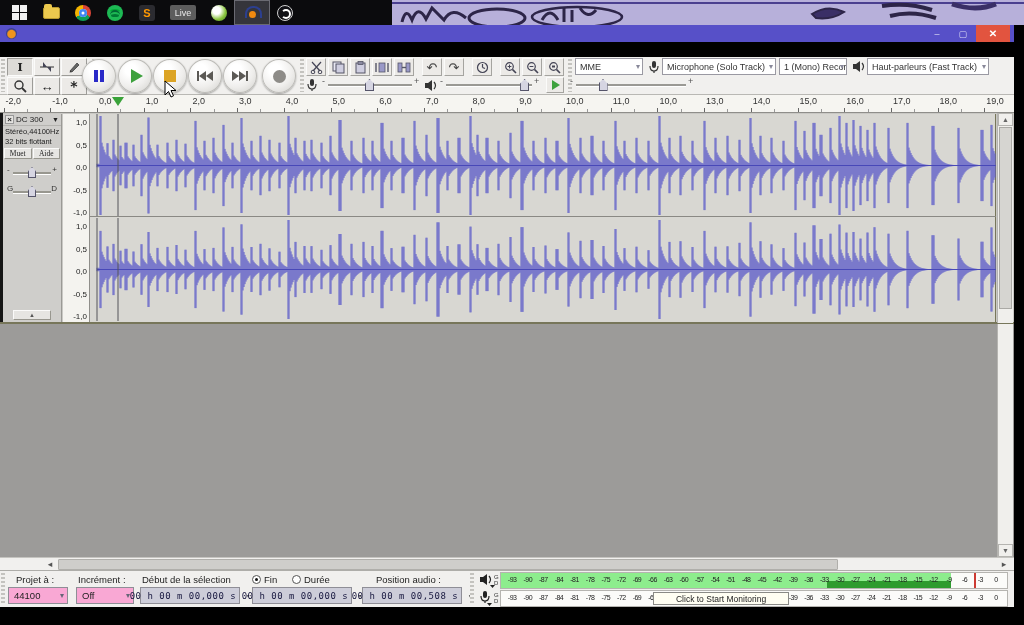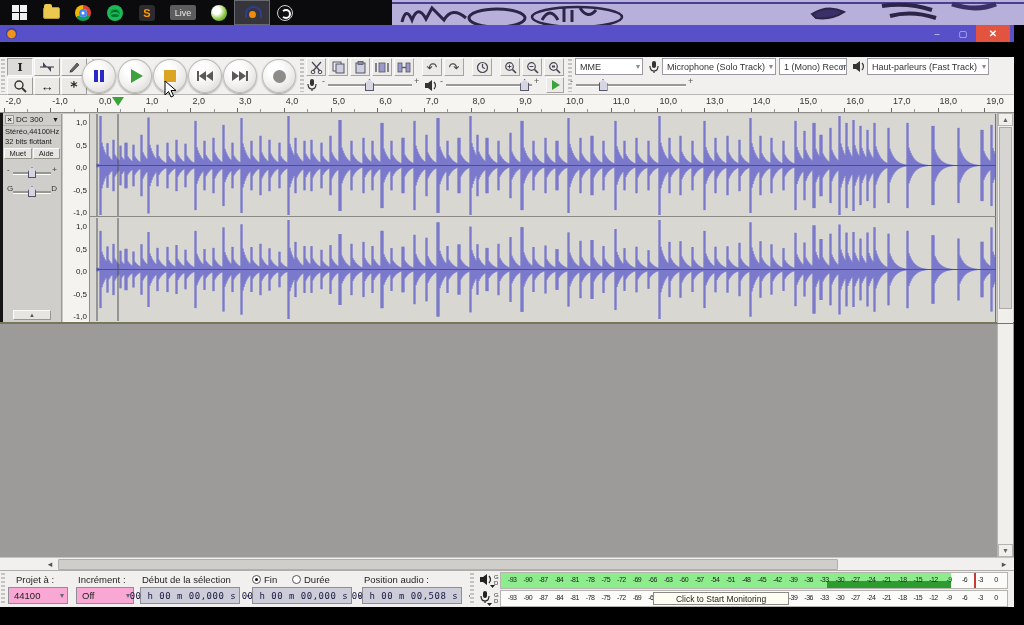--- a/index.html
+++ b/index.html
@@ -70,21 +70,21 @@
   #playhead { position:absolute; top:2px; width:0; height:0; border-left:6px solid transparent; border-right:6px solid transparent; border-top:9px solid #3aa33a; margin-left:-6px;}
   
   #track { position:absolute; left:0; top:113px; width:1014px; height:211px; background:#c9c8c4; z-index:4; border-bottom:2px solid #77765a;}
   #track-left-edge { position:absolute; left:0; top:0; width:3px; height:100%; background:#151515;}
   #track-panel { position:absolute; left:3px; top:1px; width:59px; height:208px; background:#cfcecb; border-right:1px solid #9a9995; font-size:8px; color:#222;}
   .tp-header { display:flex; align-items:center; height:12px; border-bottom:1px solid #b5b4b0; padding:0 2px; gap:2px;}
   .tp-close { font-size:8px; font-weight:bold; border:1px solid #999; width:9px; height:9px; line-height:7px; text-align:center; background:#e4e3e0;}
   .tp-title { font-size:8px; white-space:nowrap; overflow:hidden; flex:1;}
   .tp-caret { font-size:7px; }
   .tp-info { padding:1px 2px 0 2px; font-size:7.5px; line-height:9px; white-space:nowrap;}
-  .tp-btnrow { display:flex; gap:1px; padding:2px 1px;}
+  .tp-btnrow { display:flex; gap:1px; padding:2px 1px;font-family:Liberation Serif, serif;}
   .tp-btn { flex:1; height:11px; border:1px solid; border-color:#fbfbfa #98978f #98978f #fbfbfa; background:#e6e5e2; font-size:7.5px; text-align:center; line-height:10px;}
   .tp-slider { position:relative; height:16px; margin:3px 4px 0 4px;}
   .tp-slider .track { position:absolute; left:6px; right:6px; top:8px; height:2px; background:#98978f; box-shadow:0 1px 0 #fff;}
   .tp-slider .thumb { position:absolute; left:50%; top:3px; width:8px; height:11px; margin-left:-4px; background:#d6d5e2; border:1px solid #55546a; clip-path:polygon(50% 0,100% 38%,100% 100%,0 100%,0 38%);}
   .tp-slider .lab-l { position:absolute; left:0; top:1px; font-size:8px; color:#333;}
   .tp-slider .lab-r { position:absolute; right:0; top:1px; font-size:8px; color:#333;}
   .tp-collapse { position:absolute; bottom:2px; left:10px; right:10px; height:10px; border:1px solid; border-color:#fbfbfa #98978f #98978f #fbfbfa; background:#e6e5e2; text-align:center; font-size:6px; line-height:9px; color:#555;}
   #vruler { position:absolute; left:63px; top:1px; width:27px; height:208px; background:#f4f3ef; border-right:1px solid #8f8e8a;}
   .vr-num { position:absolute; right:2px; font-size:8px; color:#222;}
   #wavezone { position:absolute; left:90px; top:1px; width:906px; height:208px; background:#d8d7d2; border-right:1px solid #77765a;}
@@ -538,21 +538,21 @@
         <span>Fin</span>
       </div>
     <div class="radio" style="left:292px;">
         <div class="dot"></div>
         <span>Durée</span>
       </div>
     <div class="timefield" style="left:252px;width:100px;">
         <span>00 h 00 m 00,000 s</span>
         <span class="tfa">▾</span>
       </div>
-    <span class="sel-label" style="left:364px;text-align:right;">Position audio :</span>
+    <span class="sel-label" style="left:376px;text-align:right;">Position audio :</span>
     <div class="timefield" style="left:362px;width:100px;">
         <span>00 h 00 m 00,508 s</span>
         <span class="tfa">▾</span>
       </div>
     <div class="grip" style="left:470px;"></div>
 
     <svg class="m-icon" style="top:2px;" width="16" height="14">
         <polygon points="1,4 4,4 8,1 8,12 4,9 1,9" fill="#222"></polygon>
         <path d="M10 3 Q13 6.5 10 10" fill="none" stroke="#222" stroke-width="1.2"></path>
         <polygon points="11,12 16,12 13.5,15" fill="#222"></polygon>

